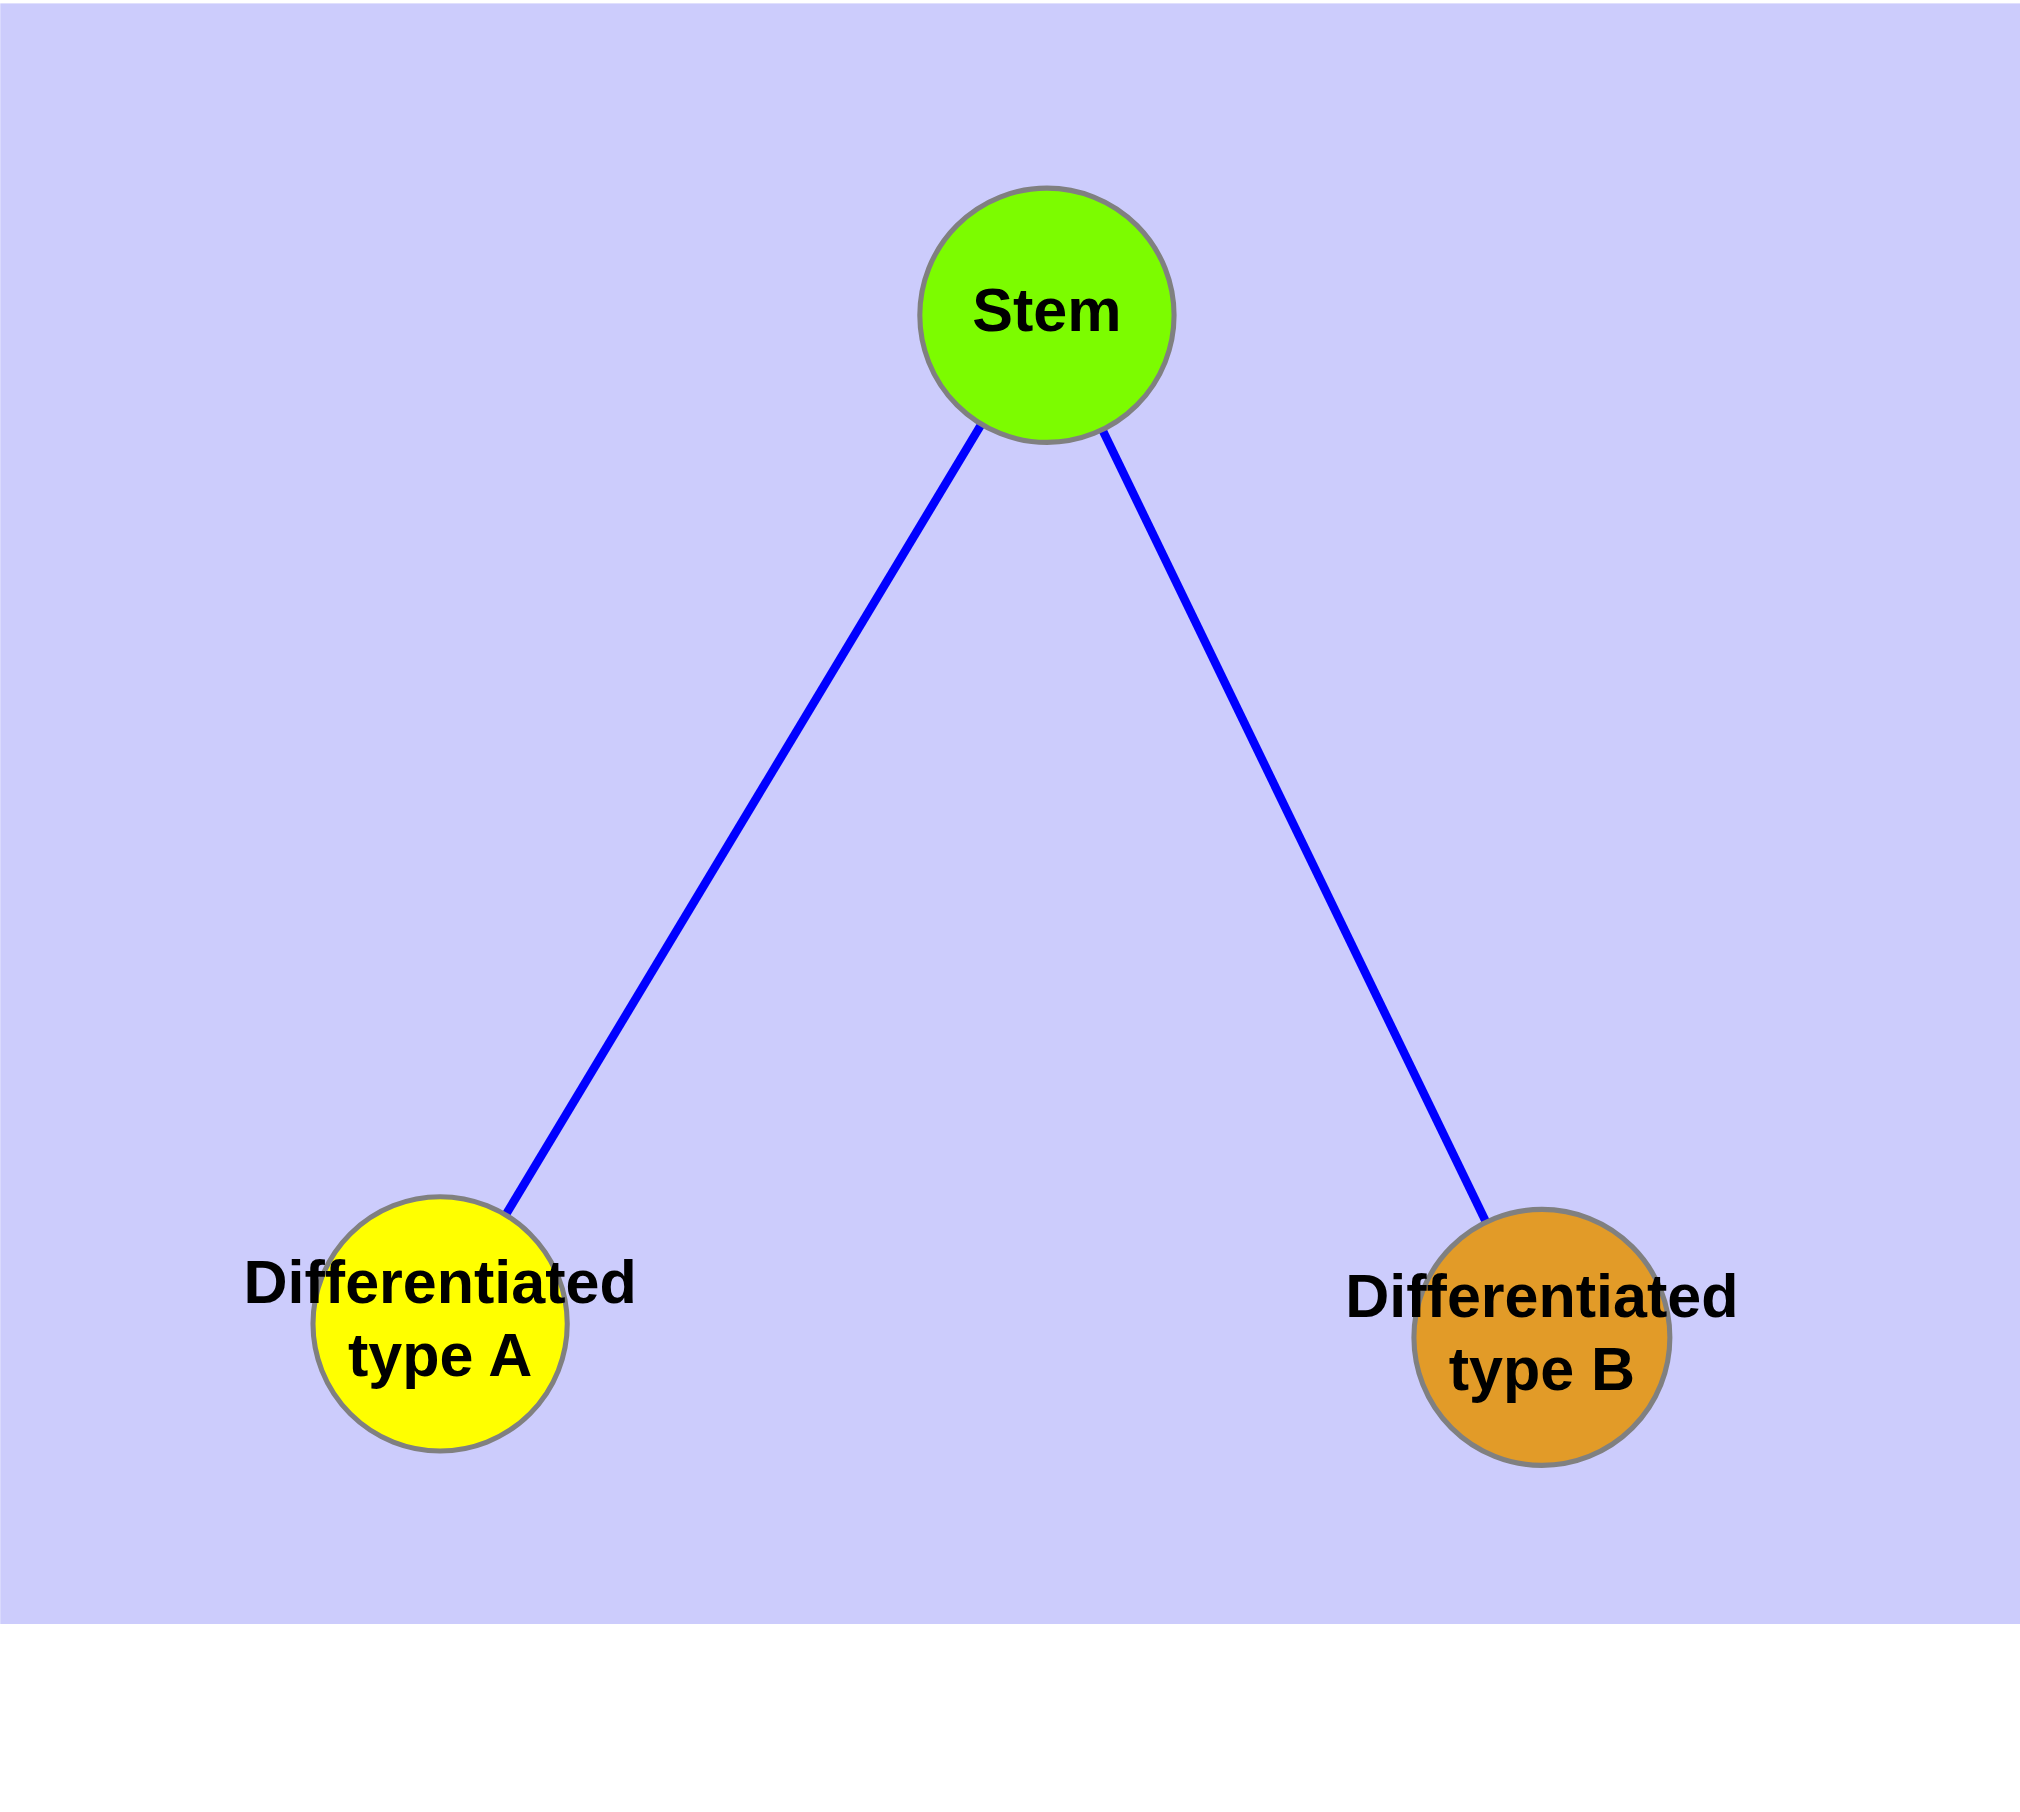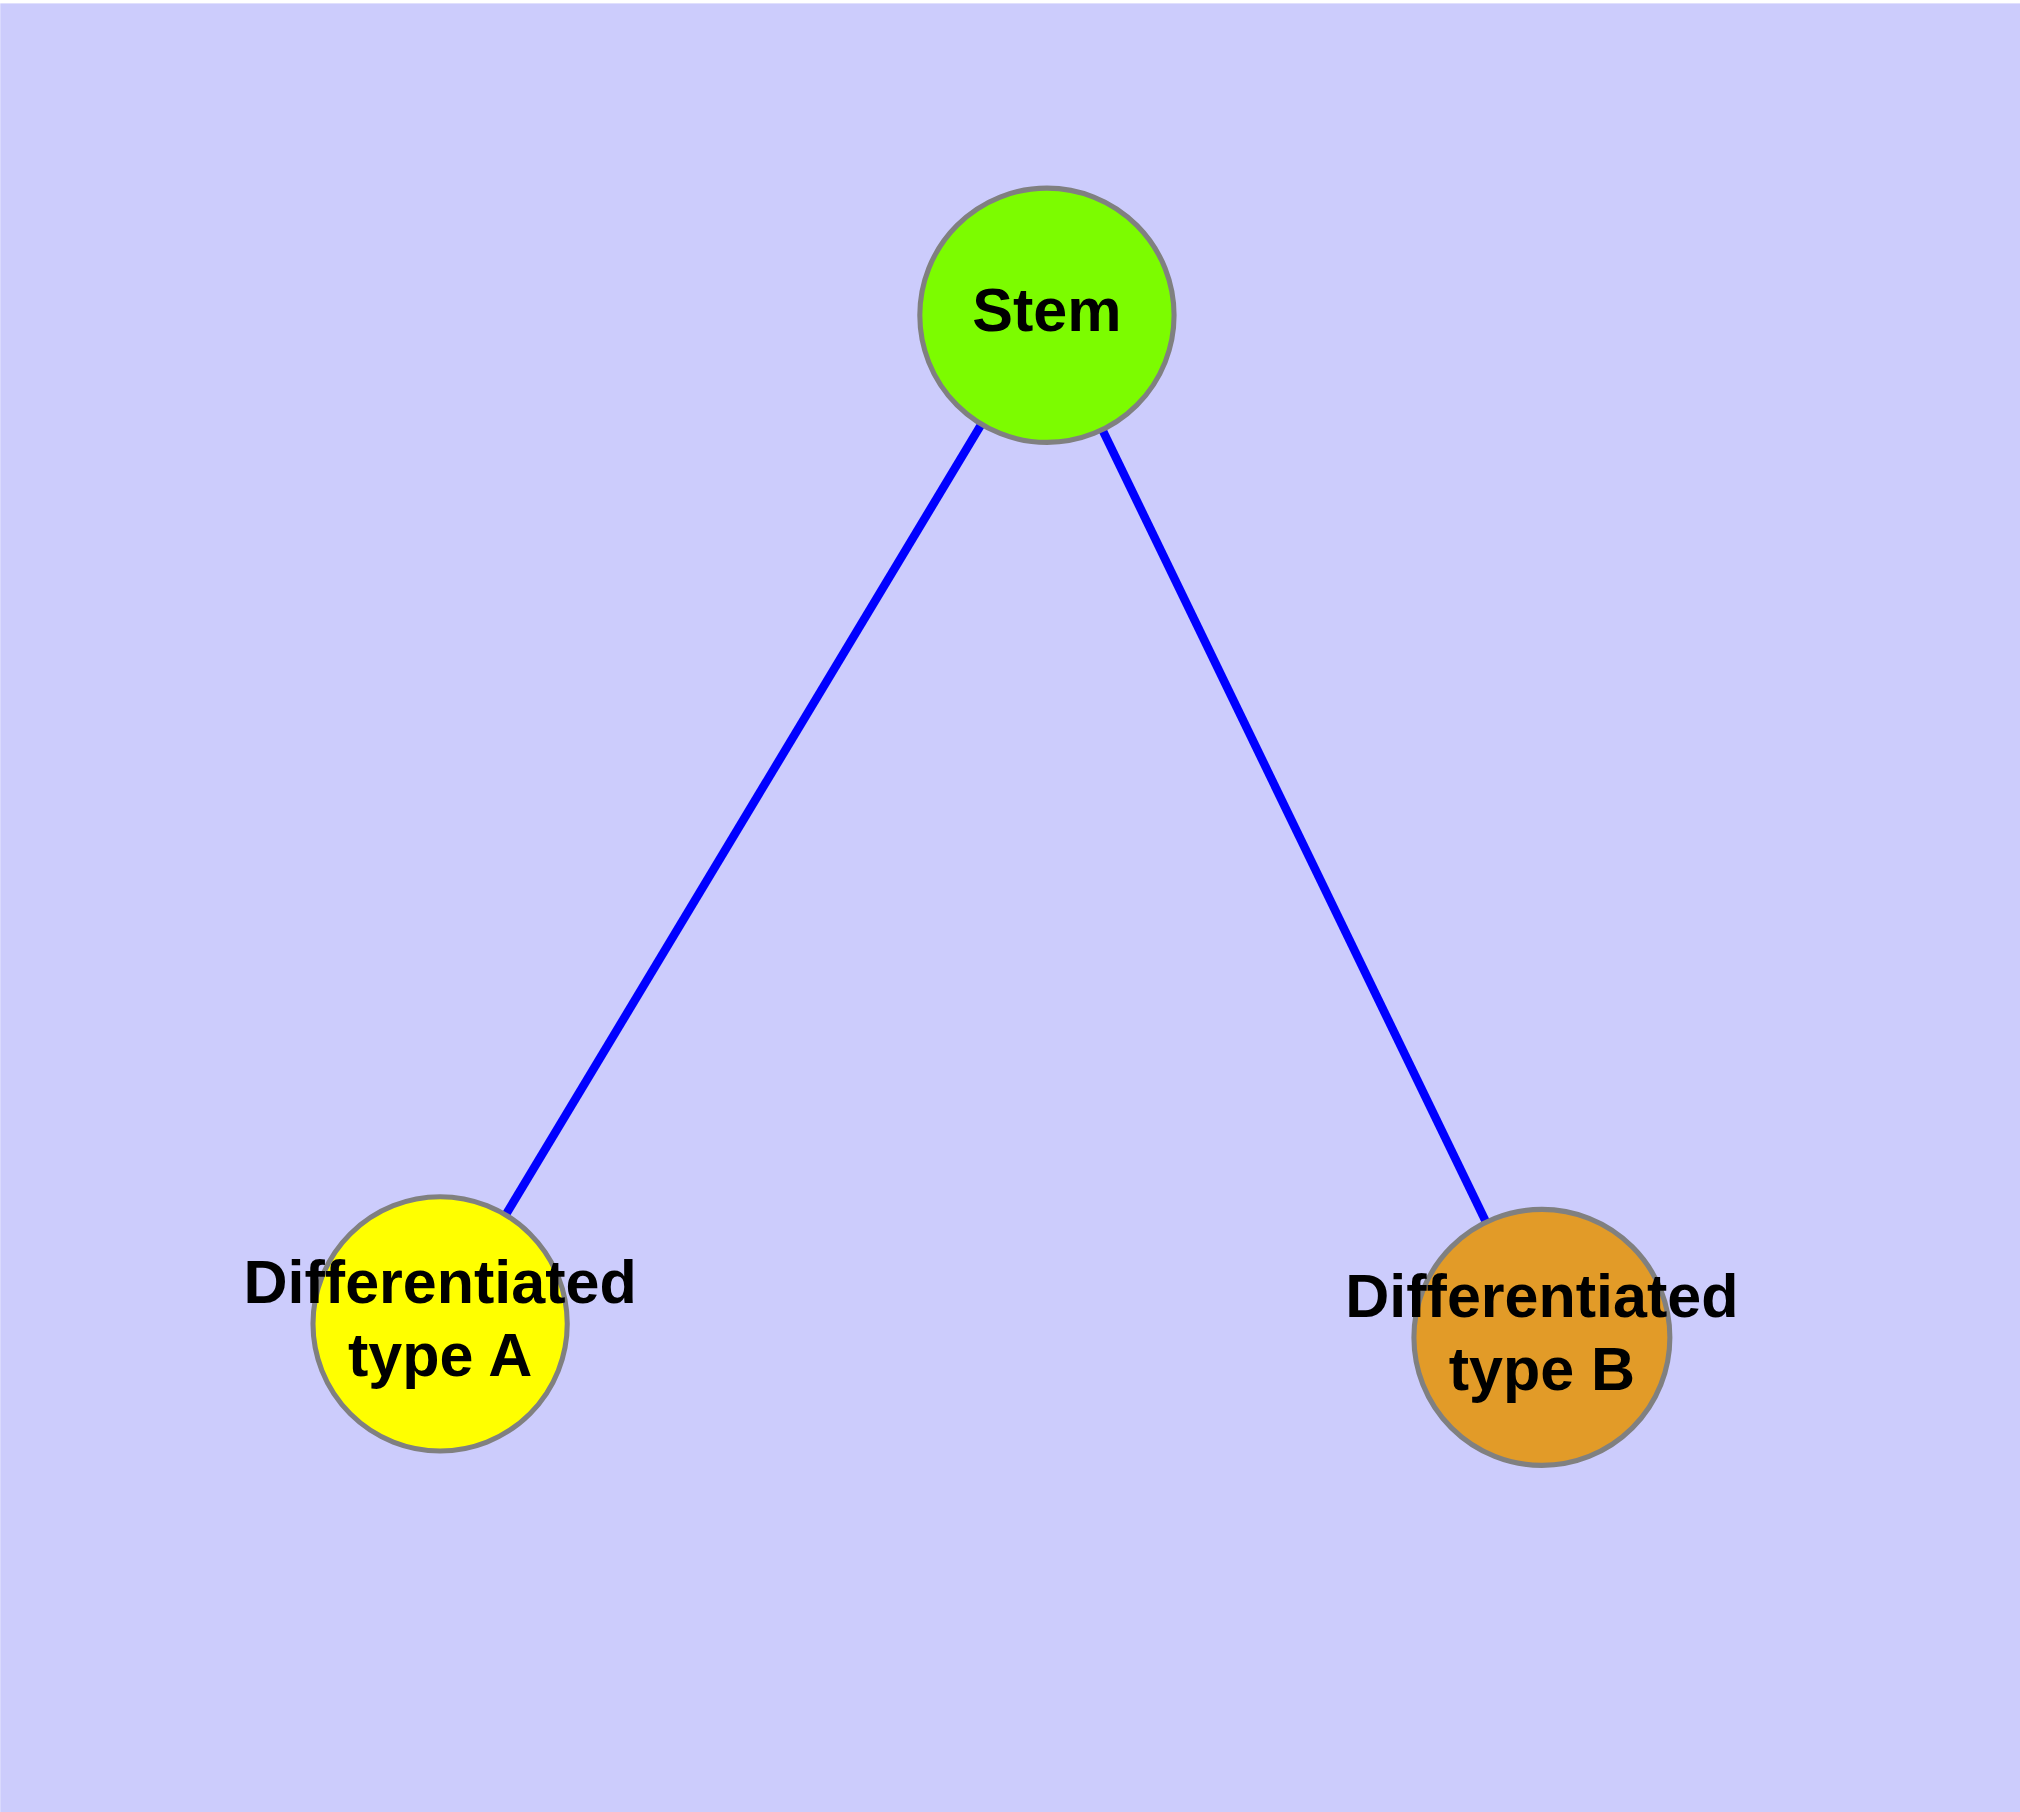--- a/index.html
+++ b/index.html
@@ -27,21 +27,21 @@
     font-weight: bold;
     fill: #000000;
     text-anchor: middle;
     dominant-baseline: middle;
     white-space: pre;
   }
 </style>
 </head>
 <body>
 
-<div id="canvas" style="width: 2021px; height: 1812px; background: rgb(255, 255, 255);">
+<div id="canvas" style="width: 2021px; height: 1624px; background: rgb(255, 255, 255);">
   <svg id="graph-svg" viewBox="0 0 2384 2138" xmlns="http://www.w3.org/2000/svg">
 
     <rect id="bg-rect" x="0" y="4" width="2384" height="2134" fill="#ccccfc"></rect>
 
     <g id="edges-group">
       <line id="edge-0" stroke="#0000ff" stroke-width="10" stroke-linecap="butt" x1="1235" y1="372" x2="519" y2="1562"></line>
       <line id="edge-1" stroke="#0000ff" stroke-width="10" stroke-linecap="butt" x1="1235" y1="372" x2="1819" y2="1578"></line>
     </g>
 
     <g id="nodes-group">

